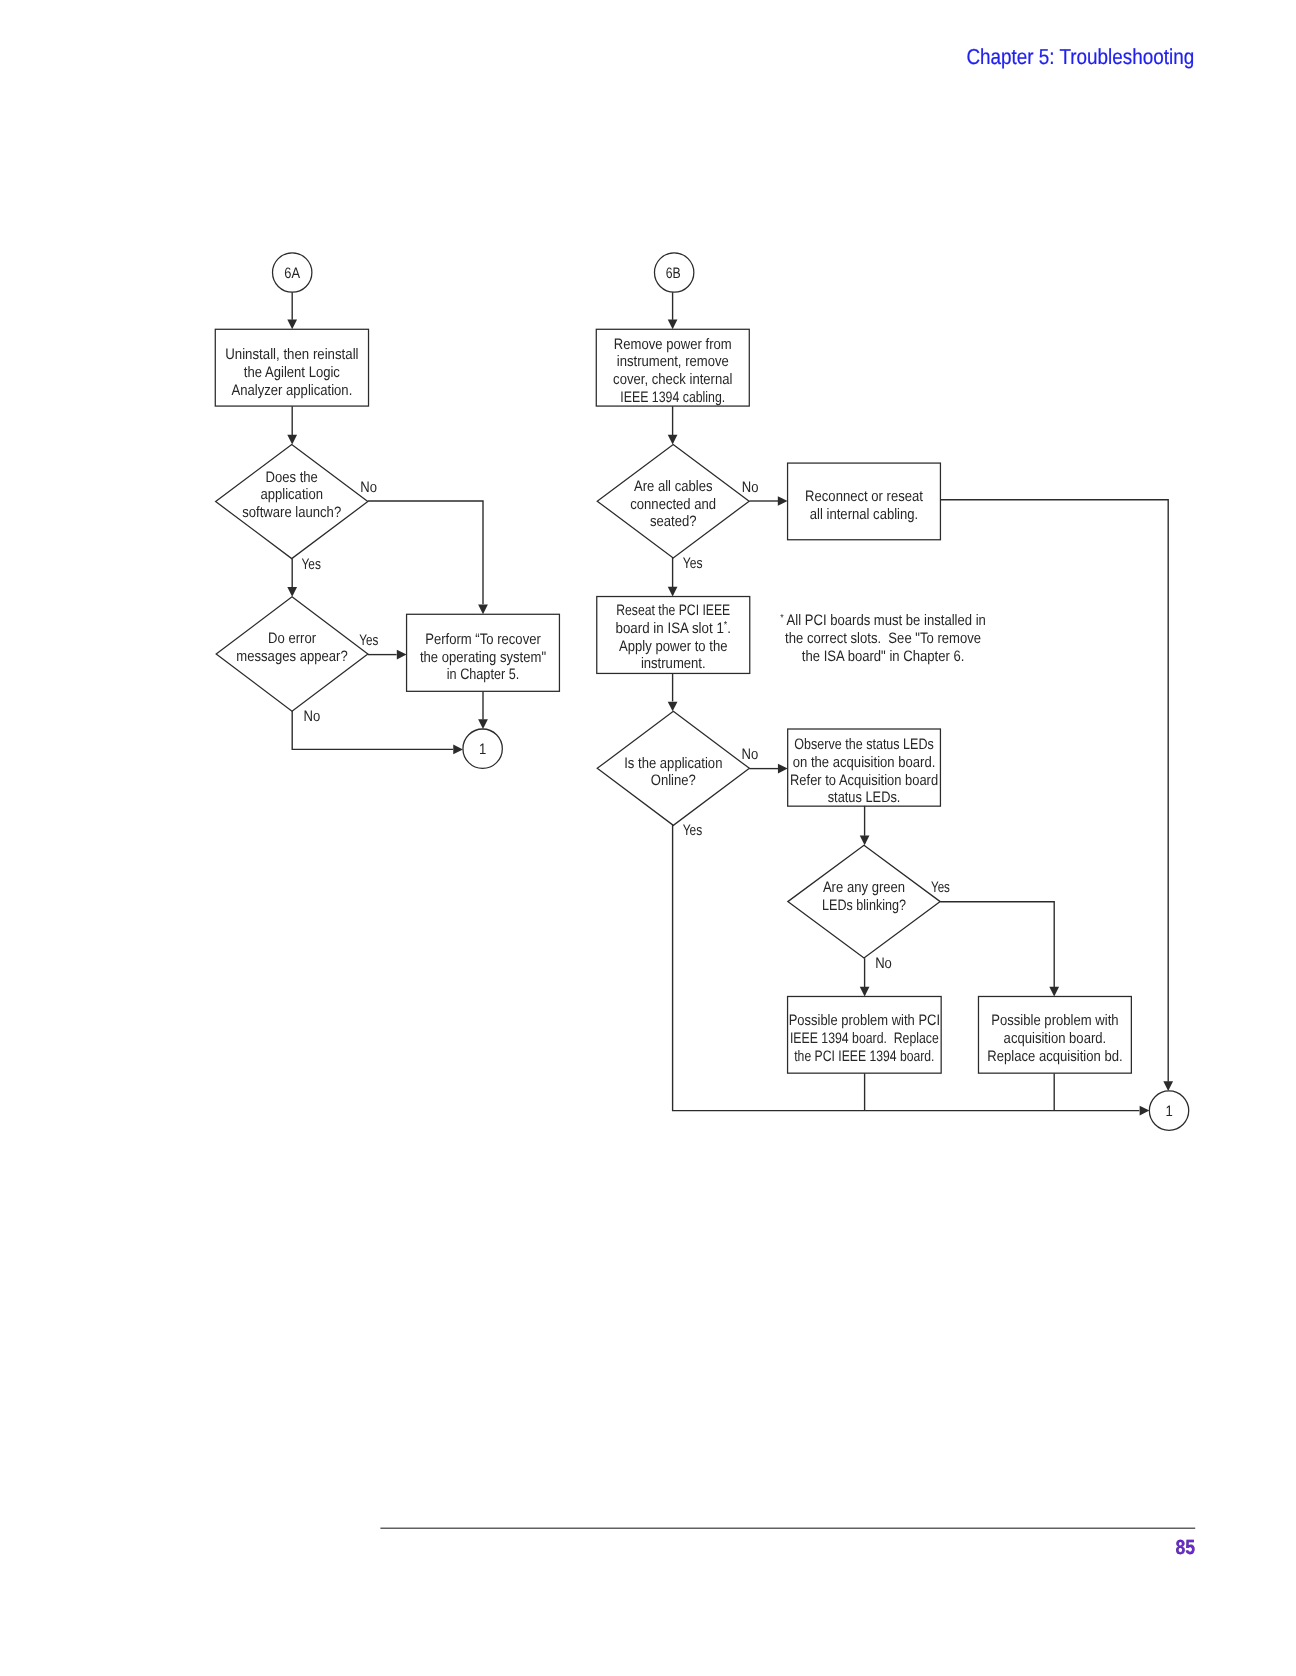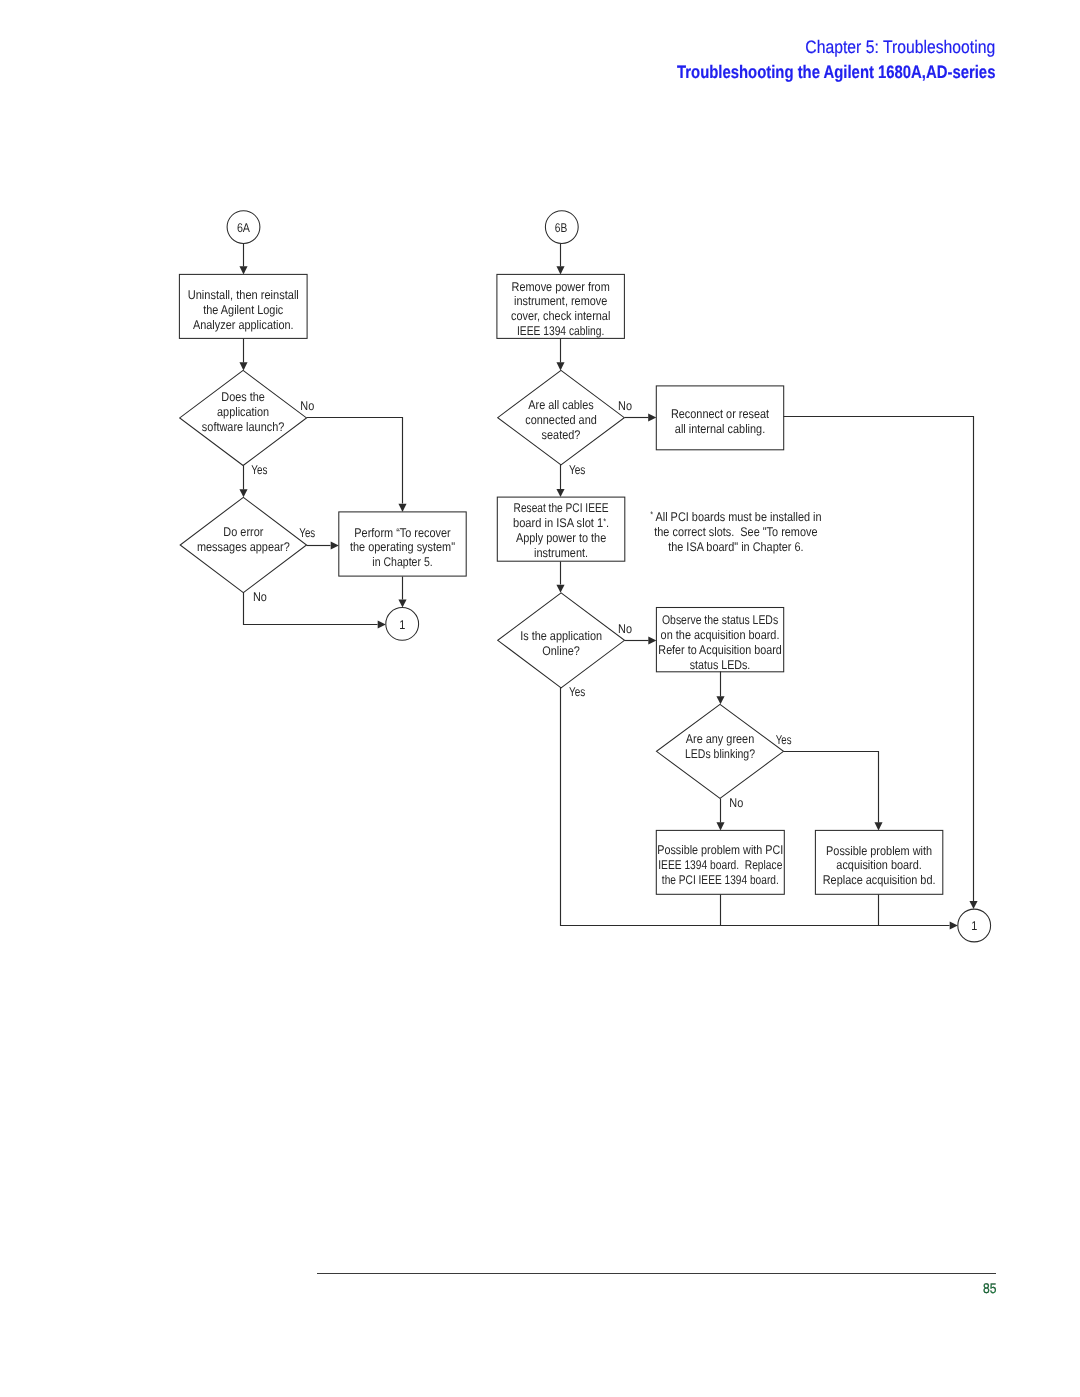--- a/index.html
+++ b/index.html
@@ -18,29 +18,28 @@
   #hdr-line1 .sq{transform:scaleX(0.874);}
   #hdr-line2 .sq{transform:scaleX(0.826);}
   #pagenum .sq{transform:scaleX(0.865);}
   #flow{position:absolute;left:0;top:0;}
   #flow .sh{fill:var(--paper);stroke:var(--ink);stroke-width:1.05;}
   #flow .ln{fill:none;stroke:var(--ink);stroke-width:1.15;}
   #flow .ah{fill:var(--ink);stroke:none;}
   #flow .t{font-family:"Liberation Sans", sans-serif;font-size:12.6px;fill:var(--text);
            white-space:pre;}
   .footline{position:absolute;left:317px;top:1272.6px;width:679.4px;height:1.1px;background:#3a3a3a;}
-  #pagenum{position:absolute;right:83.9px;top:1280.0px;font-size:14px;font-weight:normal;color:#15803d;
+  #pagenum{position:absolute;right:83.9px;top:1280.0px;font-size:17px;font-weight:bold;color:#6d28d9;
            -webkit-text-stroke:0.2px #000;}
 </style>
 </head>
 <body>
 
 <div class="page">
   <div class="hdr" id="hdr-line1"><span class="sq">Chapter 5: Troubleshooting</span></div>
-  <div class="hdr" id="hdr-line2"><span class="sq">Troubleshooting the Agilent 1680A,AD-series</span></div>
 <svg id="flow" width="1080" height="1397" viewBox="0 0 1080 1397" xmlns="http://www.w3.org/2000/svg">
 <circle class="sh" cx="243.50" cy="227.10" r="16.40"></circle>
 <text class="t" x="243.450" y="231.90" text-anchor="middle" textLength="15.13" lengthAdjust="spacingAndGlyphs" transform="translate(32.622,0) scale(0.8660,1)">6A</text>
 <polyline class="ln" points="243.50,243.50 243.50,266.50"></polyline>
 <polygon class="ah" points="243.50,274.40 239.45,266.30 247.55,266.30"></polygon>
 <rect class="sh" x="179.40" y="274.40" width="127.70" height="64.00"></rect>
 <text class="t" x="243.250" y="299.20" text-anchor="middle" textLength="128.29" lengthAdjust="spacingAndGlyphs" transform="translate(32.596,0) scale(0.8660,1)">Uninstall, then reinstall</text>
 <text class="t" x="243.250" y="314.05" text-anchor="middle" transform="translate(32.596,0) scale(0.8660,1)">the Agilent Logic</text>
 <text class="t" x="243.250" y="328.90" text-anchor="middle" transform="translate(32.596,0) scale(0.8660,1)">Analyzer application.</text>
 <polyline class="ln" points="243.50,338.50 243.50,362.50"></polyline>

